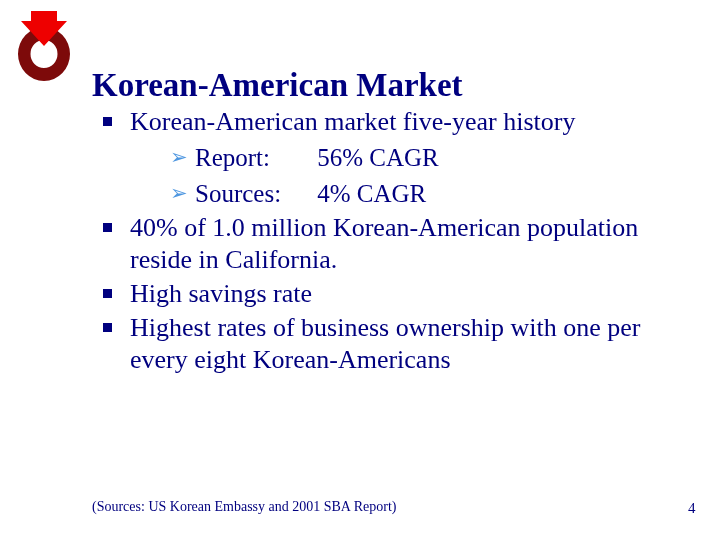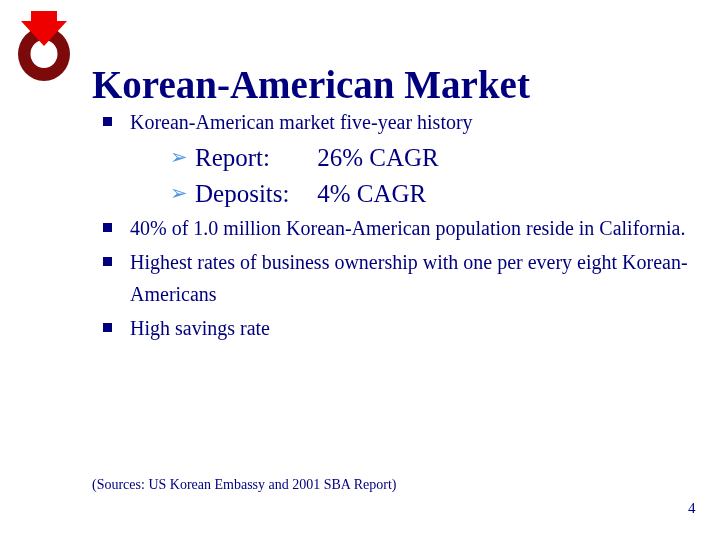--- a/index.html
+++ b/index.html
@@ -27,40 +27,40 @@
     height: 74px;
   }
   #logo svg { display: block; }
 
   
   #title {
     position: absolute;
     left: 92px;
     top: 22px;
     color: #00007f;
-    font-size: 39px;
+    font-size: 33px;
     line-height: 46px;
     letter-spacing: 0px;
     white-space: nowrap;
     margin-top: 40px;
   }
 
   
   #body {
     position: absolute;
     left: 100px;
     top: 106px;
     width: 600px;
     color: #00007f;
   }
 
   .l1 {
     position: relative;
     padding-left: 30px;
-    font-size: 20px;
+    font-size: 26px;
     line-height: 32px;
     margin-bottom: 2px;
   }
   .l1 > .sq {
     position: absolute;
     left: 3px;
     top: 11px;
     width: 9px;
     height: 9px;
     background: #00007f;
@@ -87,21 +87,21 @@
   .l2 .lbl {
     display: inline-block;
     min-width: 116px;
   }
   .l2 .val { display: inline-block; }
 
   
   #footnote {
     position: absolute;
     left: 92px;
-    top: 476px;
+    top: 498px;
     color: #00007f;
     font-size: 14px;
     line-height: 18px;
     white-space: nowrap;
   }
 
   
   #pagenum {
     position: absolute;
     left: 688px;
@@ -131,42 +131,42 @@
   <div id="body">
 
     <div class="l1">
       <span class="sq"></span>
       <span class="txt">Korean-American market five-year history</span>
     </div>
 
     <div class="l2">
       <span class="arw">➢</span>
       <span class="lbl">Report:</span>
-      <span class="val">26% CAGR</span>
+      <span class="val">56% CAGR</span>
     </div>
 
     <div class="l2">
       <span class="arw">➢</span>
-      <span class="lbl">Deposits:</span>
+      <span class="lbl">Sources:</span>
       <span class="val">4% CAGR</span>
     </div>
 
     <div class="l1">
       <span class="sq"></span>
       <span class="txt">40% of 1.0 million Korean-American population reside in California.</span>
     </div>
 
     <div class="l1">
       <span class="sq"></span>
-      <span class="txt">Highest rates of business ownership with one per every eight Korean-Americans</span>
+      <span class="txt">High savings rate</span>
     </div>
 
     <div class="l1">
       <span class="sq"></span>
-      <span class="txt">High savings rate</span>
+      <span class="txt">Highest rates of business ownership with one per every eight Korean-Americans</span>
     </div>
 
   </div>
 
   <div id="footnote">(Sources: US Korean Embassy and 2001 SBA Report)</div>
 
   <div id="pagenum">4</div>
 
 </div>
 

